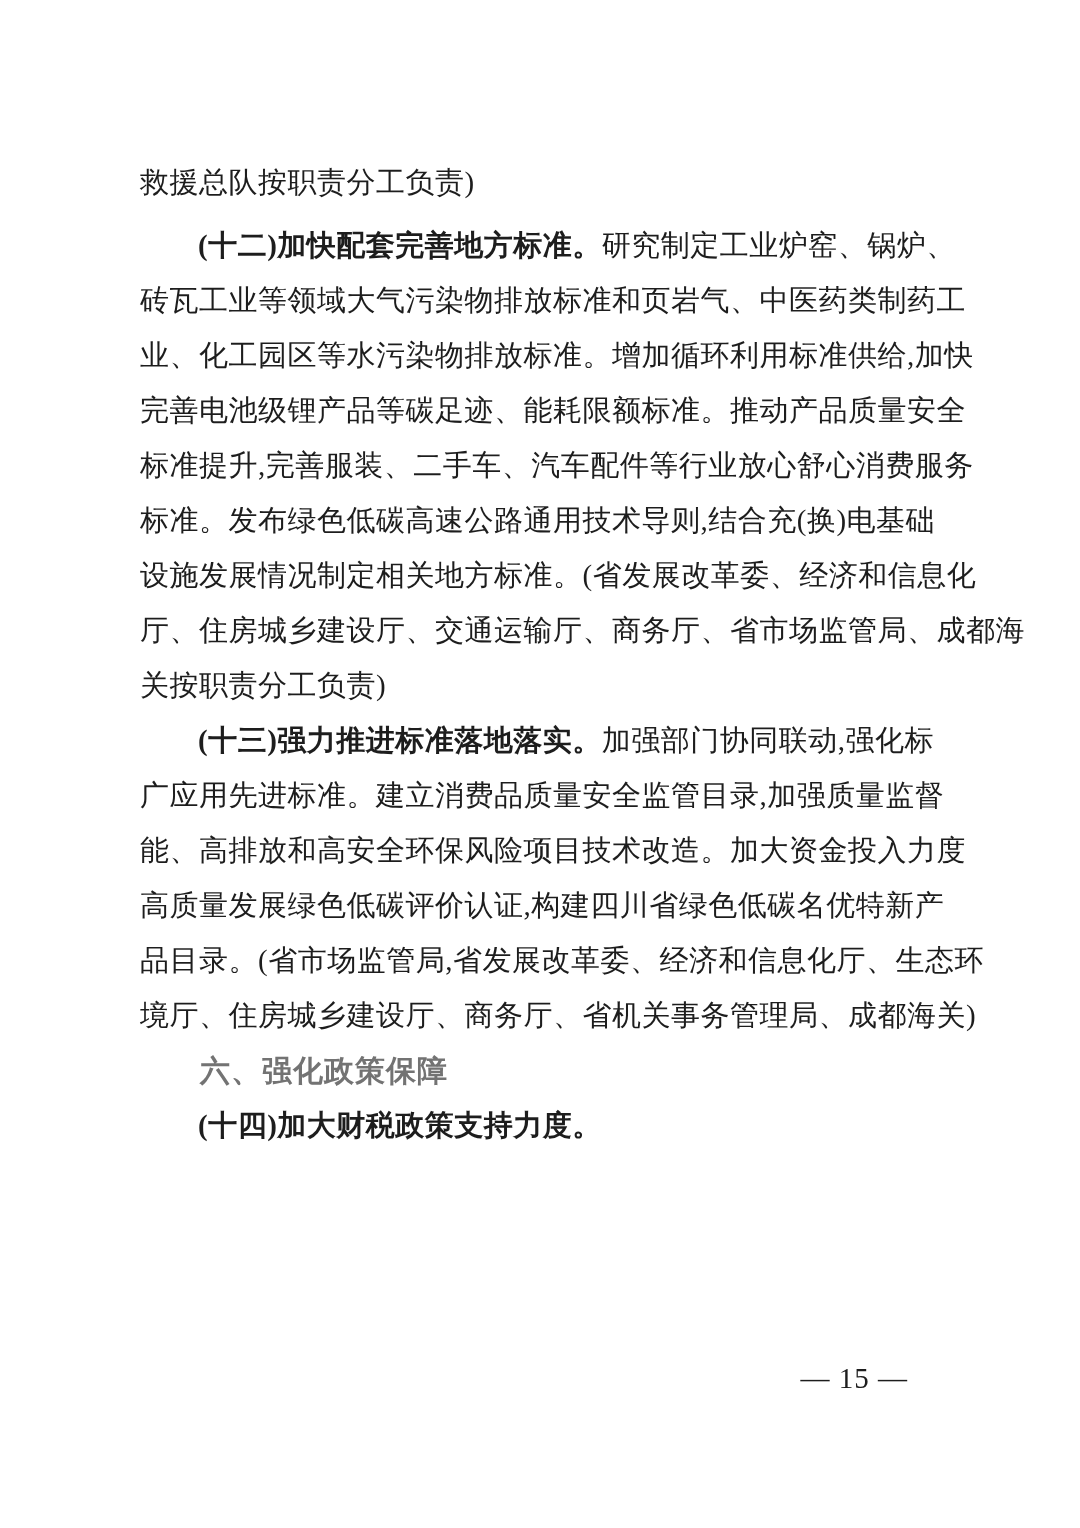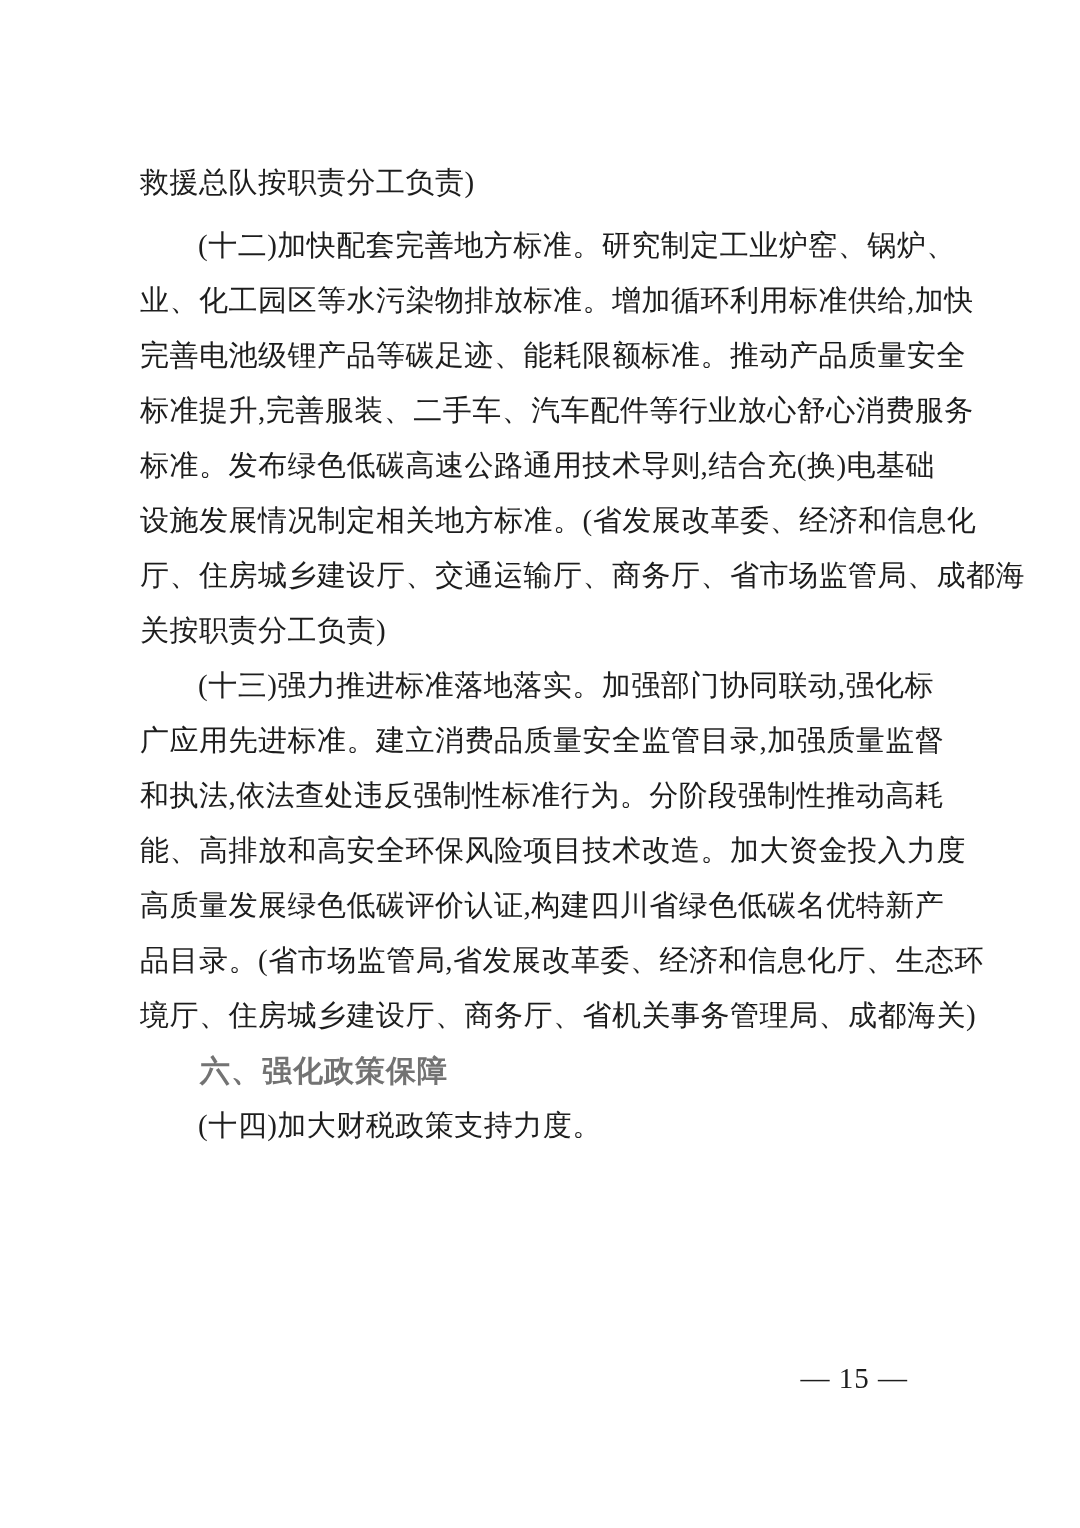--- a/index.html
+++ b/index.html
@@ -30,21 +30,21 @@
     white-space: nowrap;
     text-align: left;
   }
   .indent {
     text-indent: 2em;
   }
   .pspace {
     margin-top: 8px;
   }
   .lead {
-    font-weight: normal;
+    font-weight: bold;
   }
   .heading {
     font-family: "Liberation Sans", "DejaVu Sans", sans-serif;
     font-weight: bold;
     font-size: 30px;
     letter-spacing: 1px;
     color: #737373;
   }
   .footer {
     position: absolute;
@@ -61,32 +61,32 @@
 </head>
 <body>
 
 <div class="page">
   <div class="textblock">
 
     <div class="line"><span>救援总队按职责分工负责)</span></div>
 
     <div class="line indent pspace"><span class="lead">(十二)加快配套完善地方标准。</span><span>研究制定工业炉窑、锅炉、</span></div>
 
+    <div class="line"><span>砖瓦工业等领域大气污染物排放标准和页岩气、中医药类制药工</span></div>
     <div class="line"><span>业、化工园区等水污染物排放标准。增加循环利用标准供给,加快</span></div>
     <div class="line"><span>完善电池级锂产品等碳足迹、能耗限额标准。推动产品质量安全</span></div>
     <div class="line"><span>标准提升,完善服装、二手车、汽车配件等行业放心舒心消费服务</span></div>
     <div class="line"><span>标准。发布绿色低碳高速公路通用技术导则,结合充(换)电基础</span></div>
     <div class="line"><span>设施发展情况制定相关地方标准。(省发展改革委、经济和信息化</span></div>
     <div class="line"><span>厅、住房城乡建设厅、交通运输厅、商务厅、省市场监管局、成都海</span></div>
     <div class="line"><span>关按职责分工负责)</span></div>
 
     <div class="line indent"><span class="lead">(十三)强力推进标准落地落实。</span><span>加强部门协同联动,强化标</span></div>
 
     <div class="line"><span>广应用先进标准。建立消费品质量安全监管目录,加强质量监督</span></div>
-    <div class="line"><span>和执法,依法查处违反强制性标准行为。分阶段强制性推动高耗</span></div>
     <div class="line"><span>能、高排放和高安全环保风险项目技术改造。加大资金投入力度</span></div>
     <div class="line"><span>高质量发展绿色低碳评价认证,构建四川省绿色低碳名优特新产</span></div>
     <div class="line"><span>品目录。(省市场监管局,省发展改革委、经济和信息化厅、生态环</span></div>
     <div class="line"><span>境厅、住房城乡建设厅、商务厅、省机关事务管理局、成都海关)</span></div>
 
     <div class="line indent heading"><span>六、强化政策保障</span></div>
 
     <div class="line indent"><span class="lead">(十四)加大财税政策支持力度。</span></div>
 
 

